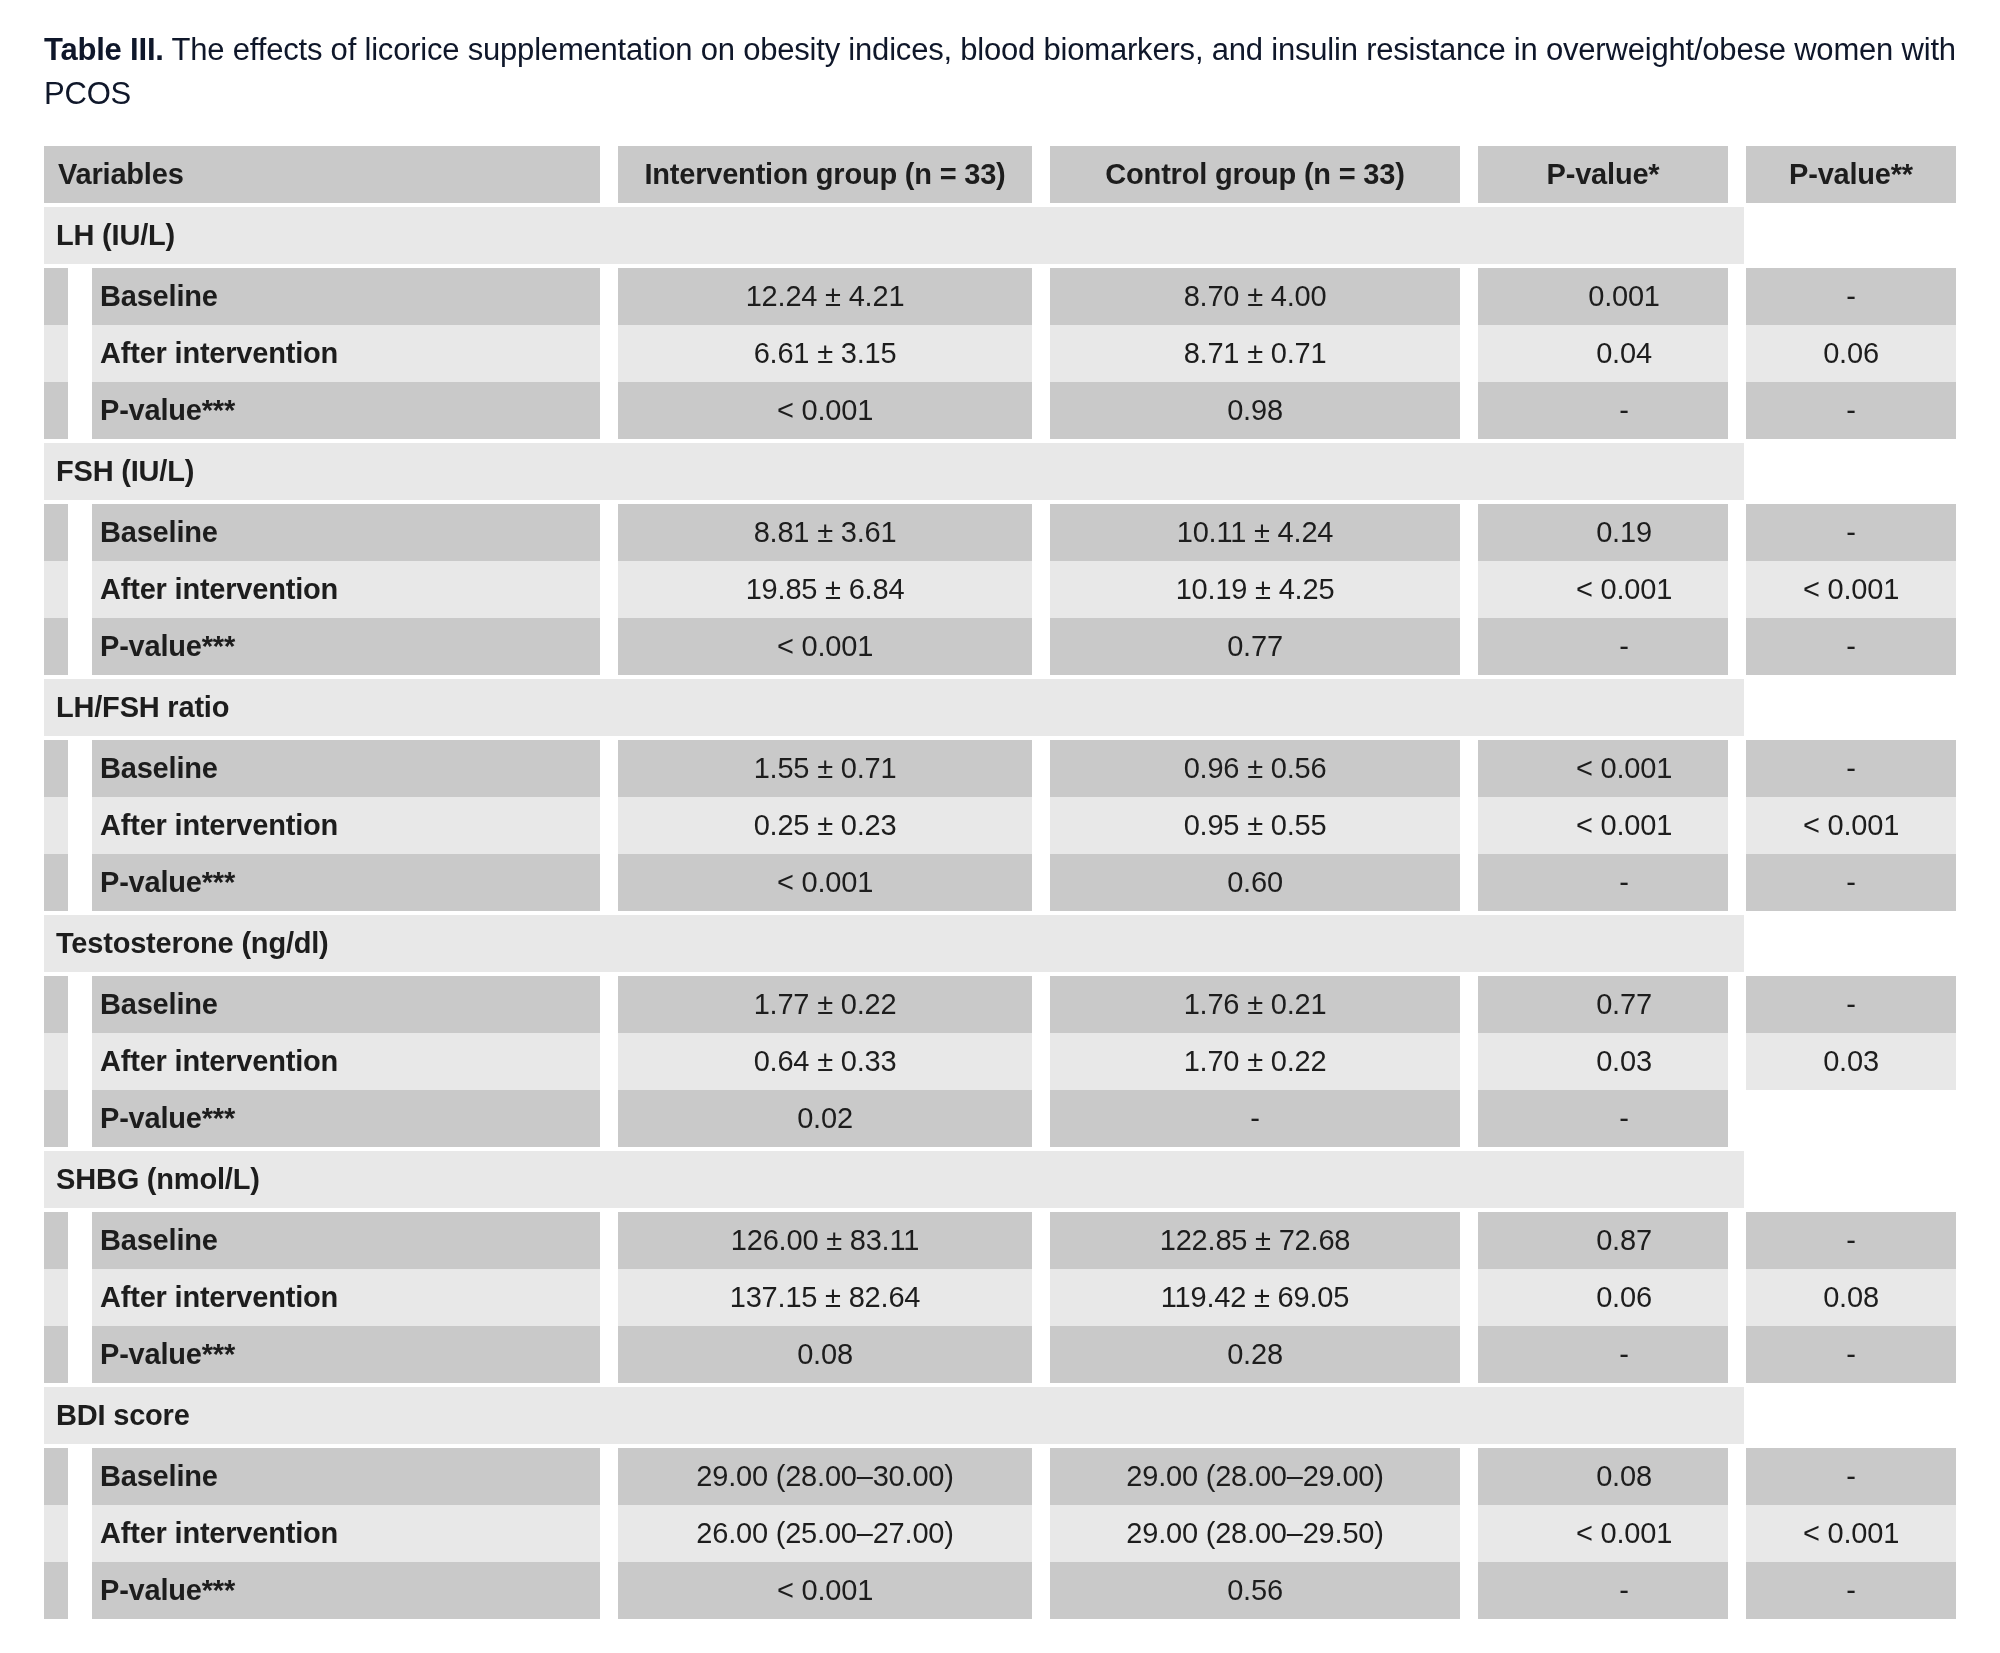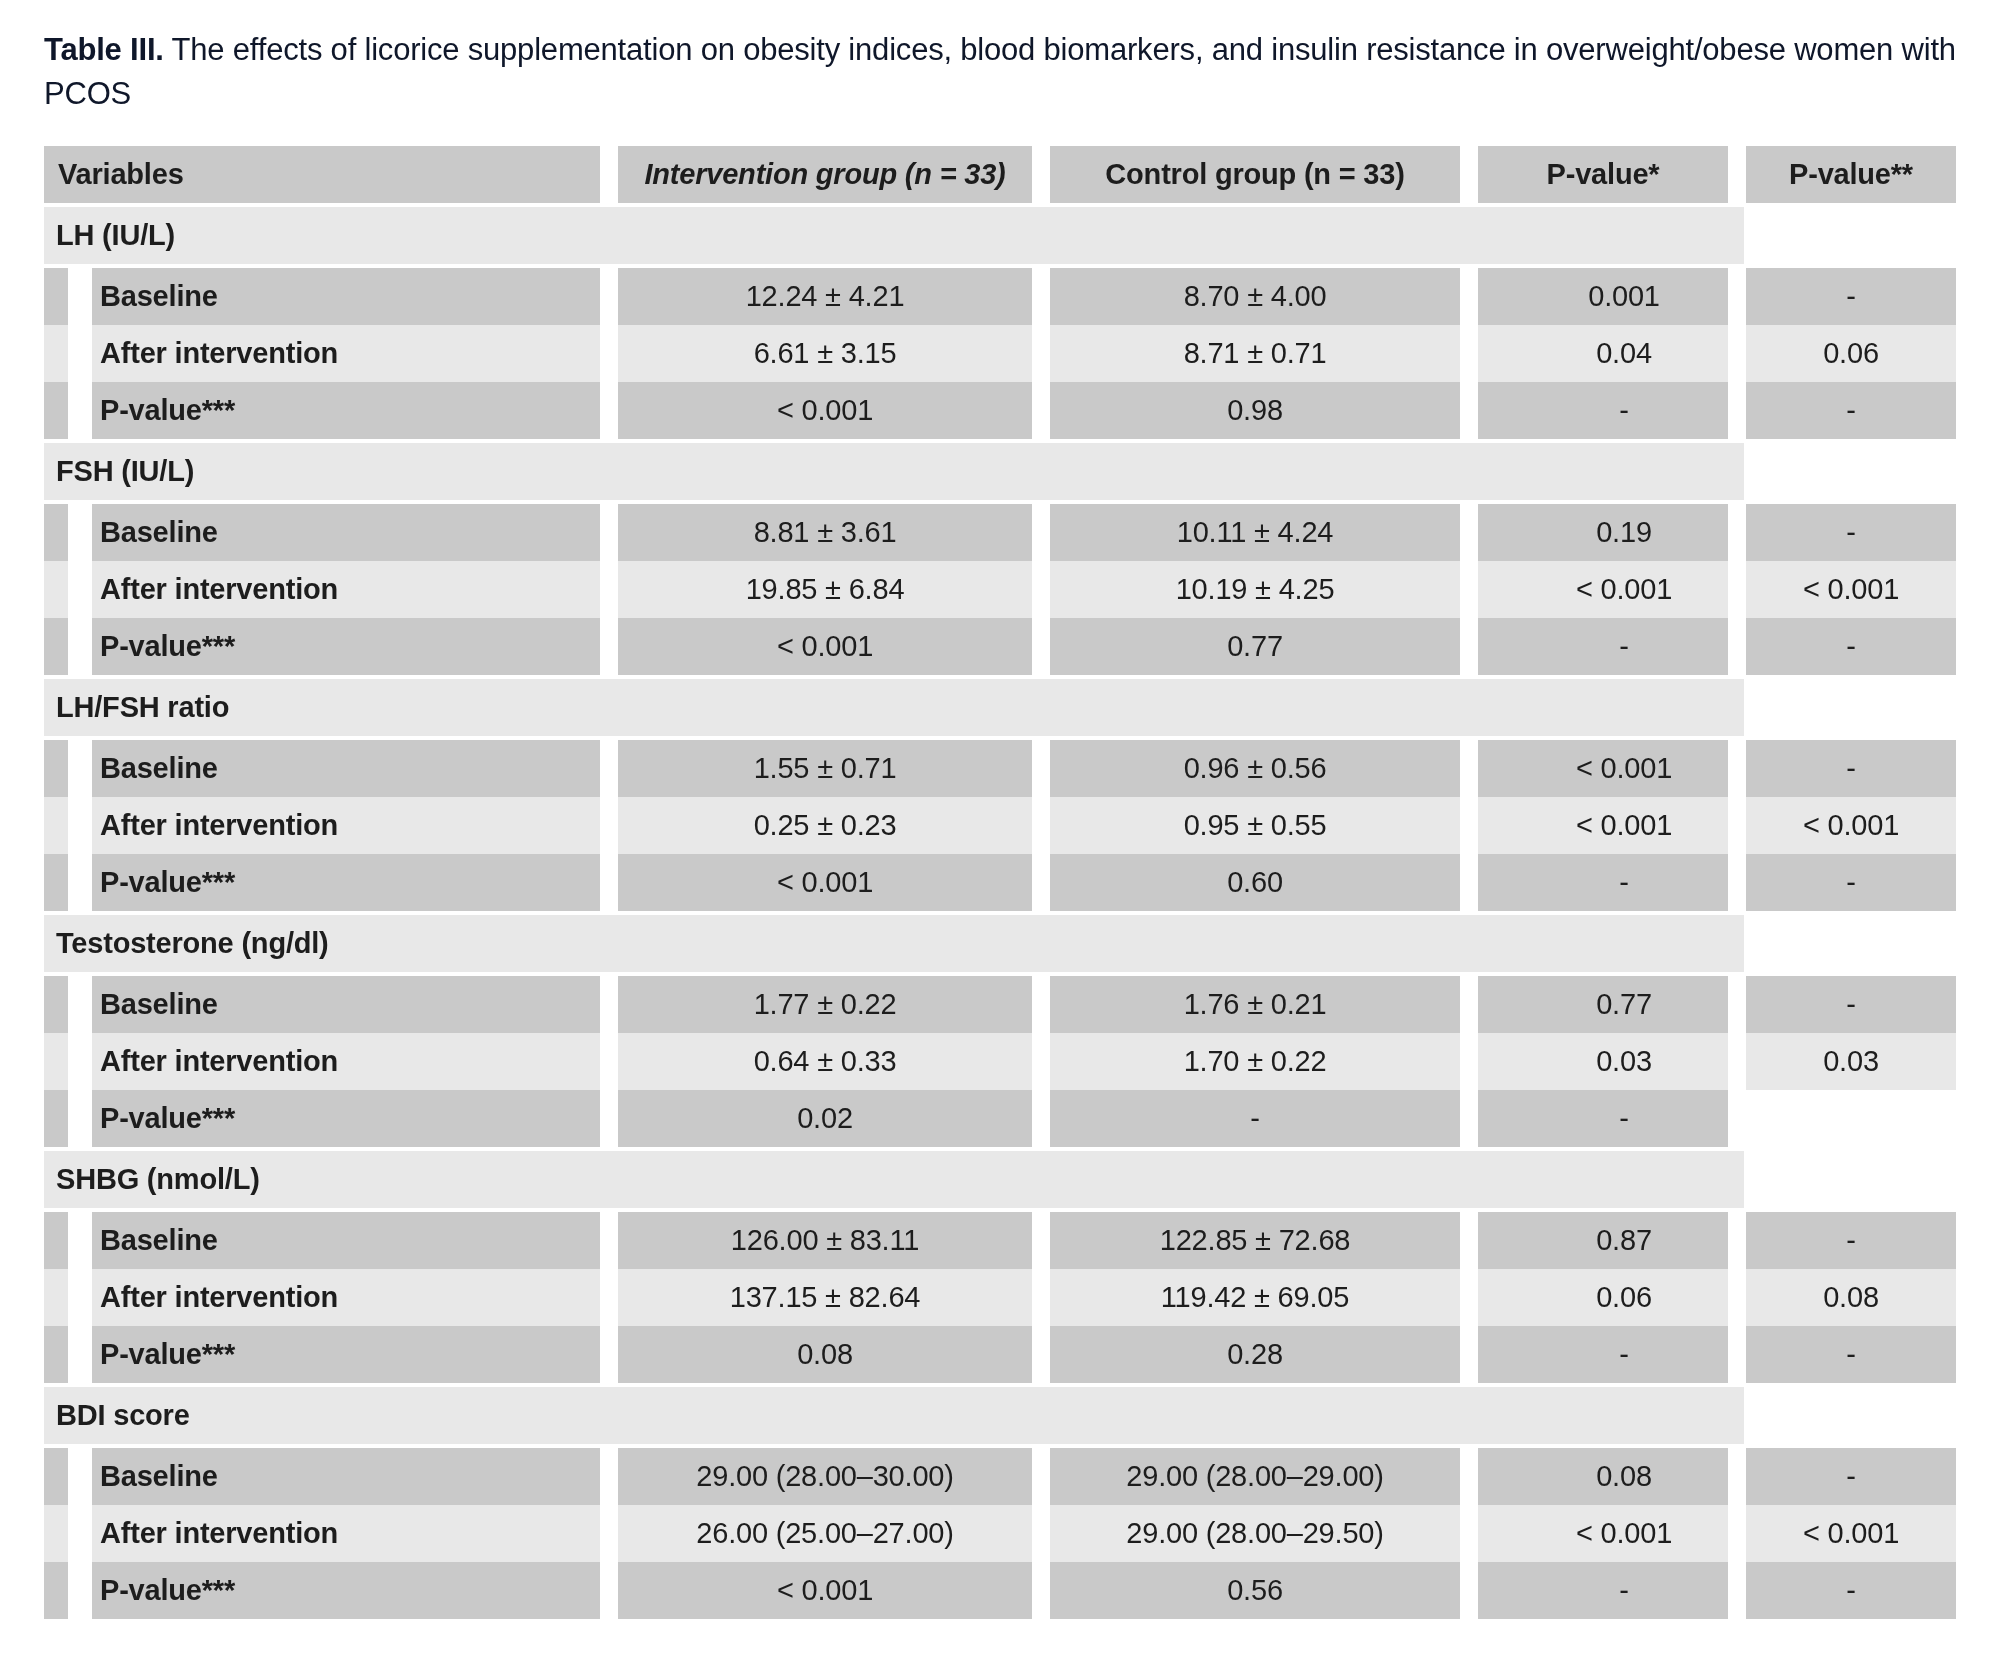--- a/index.html
+++ b/index.html
@@ -34,21 +34,21 @@
     grid-template-columns:556px 18px 414px 18px 410px 18px 250px 18px 210px;
     height:57px;
   }
   .header-row .hcell{
     background:var(--row-dark);
     font-weight:700;
     display:flex;align-items:center;justify-content:center;
   }
   .header-row .hcell.first{justify-content:flex-start;padding-left:14px;}
   .header-row .hcell:nth-child(1){grid-column:1;}
-  .header-row .hcell:nth-child(2){grid-column:3;font-style:italic;}
+  .header-row .hcell:nth-child(2){grid-column:3;}
   .header-row .hcell:nth-child(3){grid-column:5;}
   .header-row .hcell:nth-child(4){grid-column:7;}
   .header-row .hcell:nth-child(5){grid-column:9;}
 
   .section{margin-top:4px;}
   .sec-header{
     height:57px;
     background:var(--row-light);
     display:flex;align-items:center;
     padding-left:12px;

